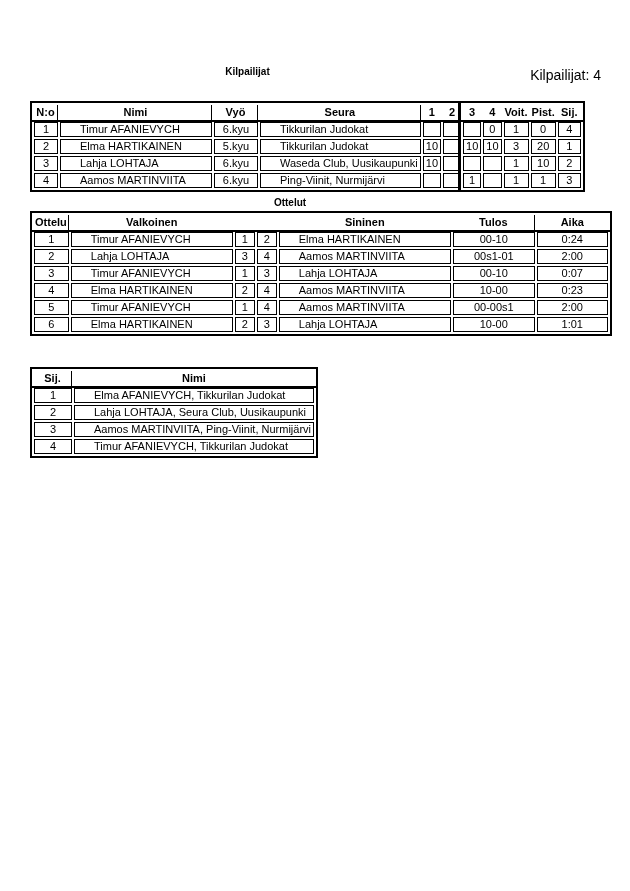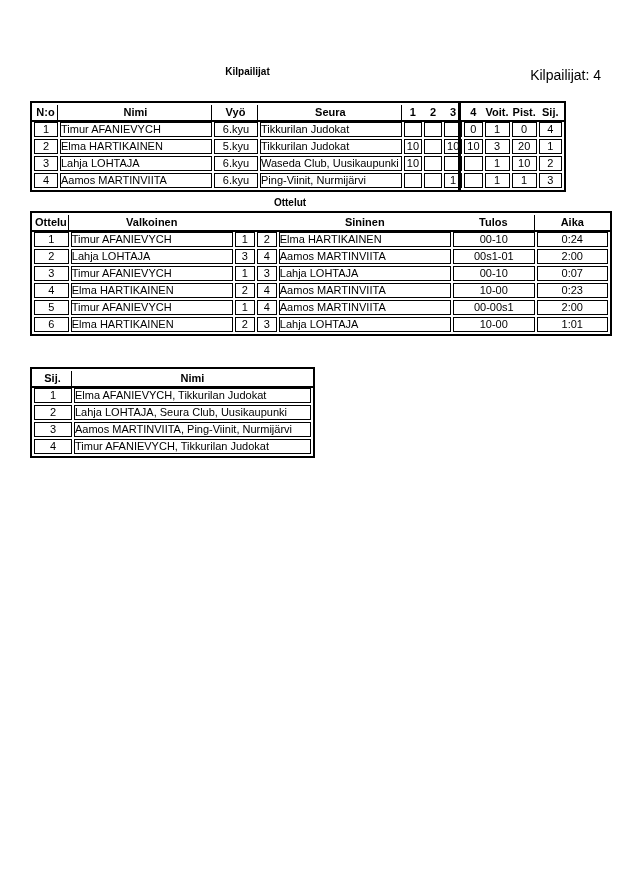--- a/index.html
+++ b/index.html
@@ -13,21 +13,21 @@
 
   .tbl-wrap { position:absolute; display:inline-block; }
   table { border-collapse:separate; border-spacing:2px; border:2px solid #000;
           table-layout:fixed; background:#fff; }
   th, td { box-sizing:border-box; height:15px; padding:0 2px; font-size:11px;
            line-height:13px; white-space:nowrap; overflow:visible; }
   td { border:1px solid #000; }
   th { border:none; font-weight:bold; text-align:center; padding:0 1px; }
   th.sep { border-right:1px solid #000; }
   .c { text-align:center; }
-  .l { text-align:left; padding-left:0; }
+  .l { text-align:left; padding-left:19px; }
   .hline { position:absolute; left:2px; right:2px; top:19px; height:2px; background:#000; }
   .vline { position:absolute; top:2px; bottom:2px; left:428px; width:3px; background:#000; }
 </style>
 </head>
 <body>
 
 <div class="doc">
 
   <div class="sec-label" style="top:66px; left:30px; width:435px;">Kilpailijat</div>
   <div class="note">Kilpailijat: 4</div>

